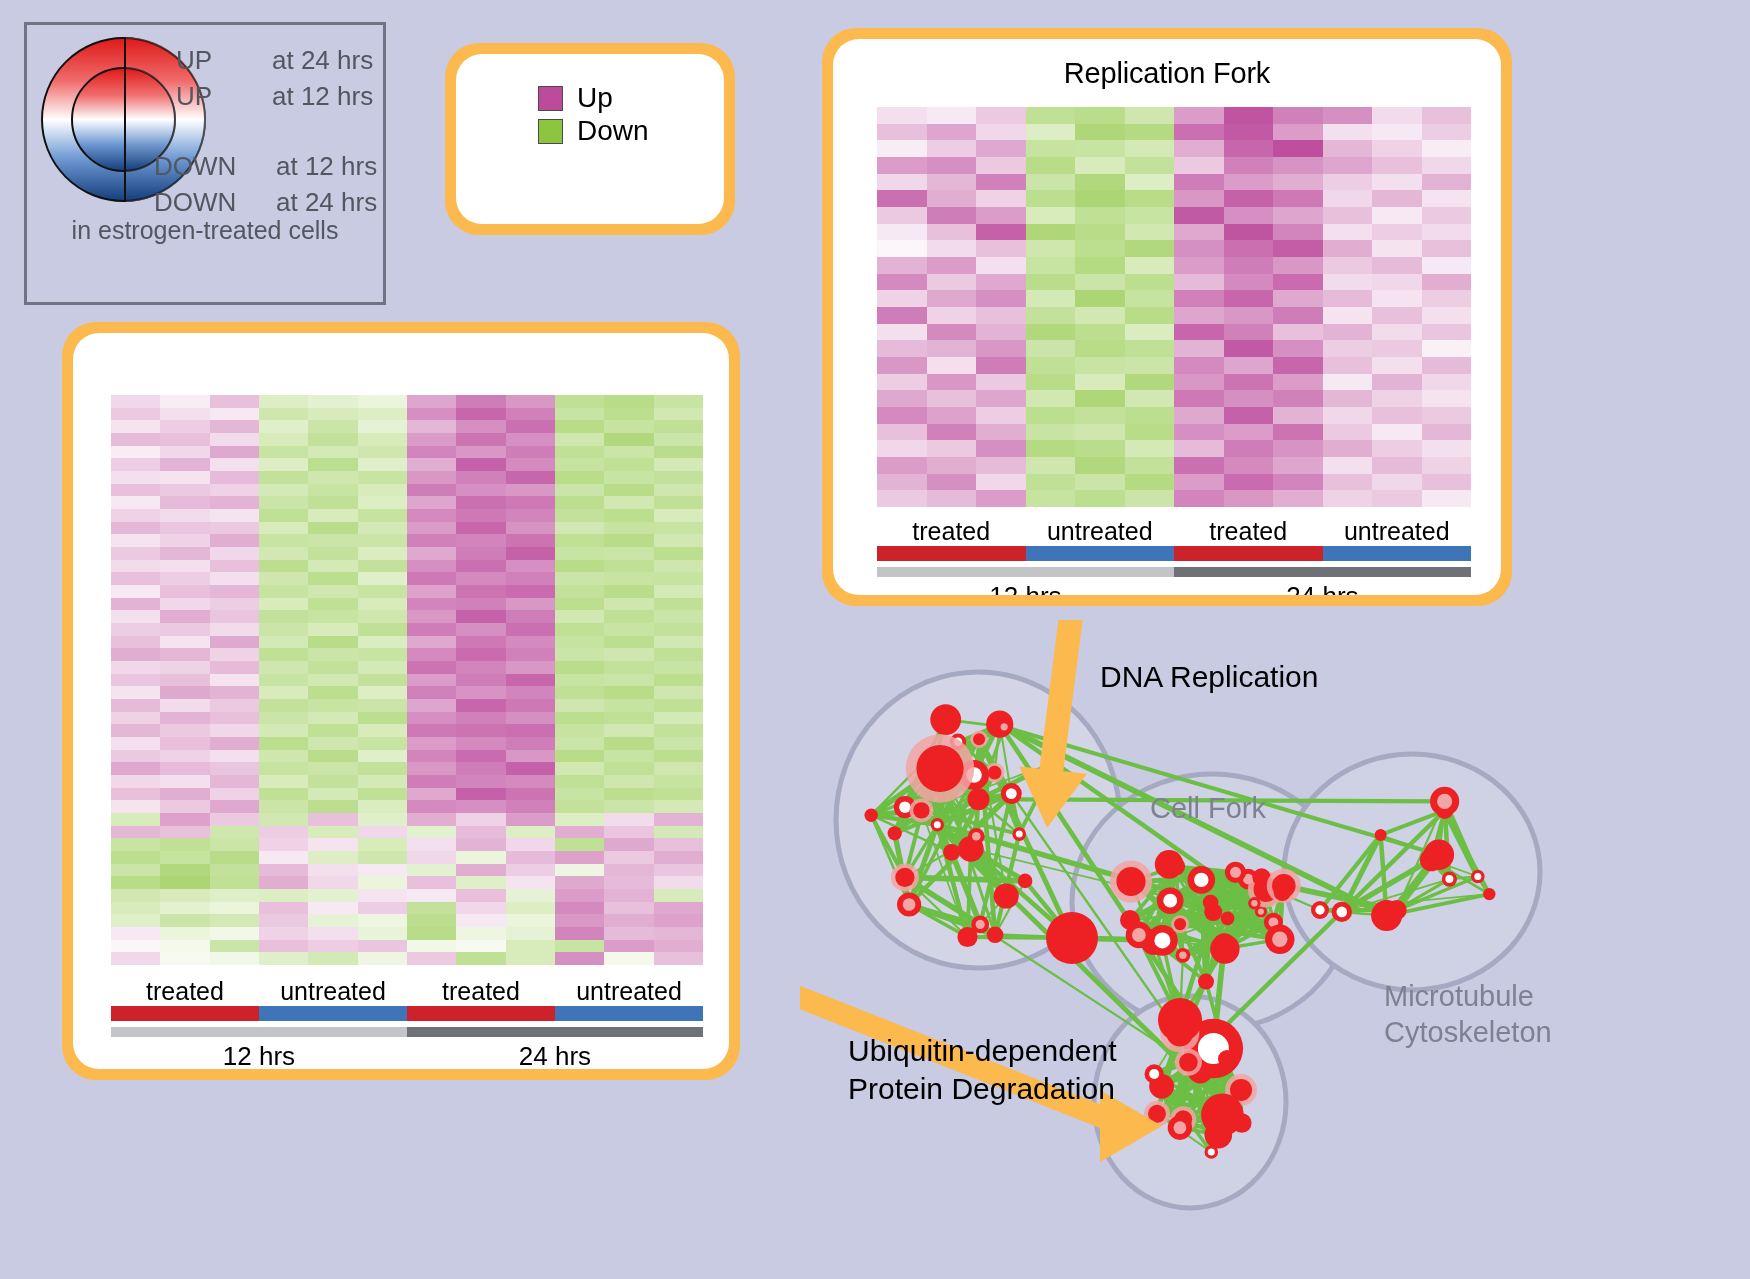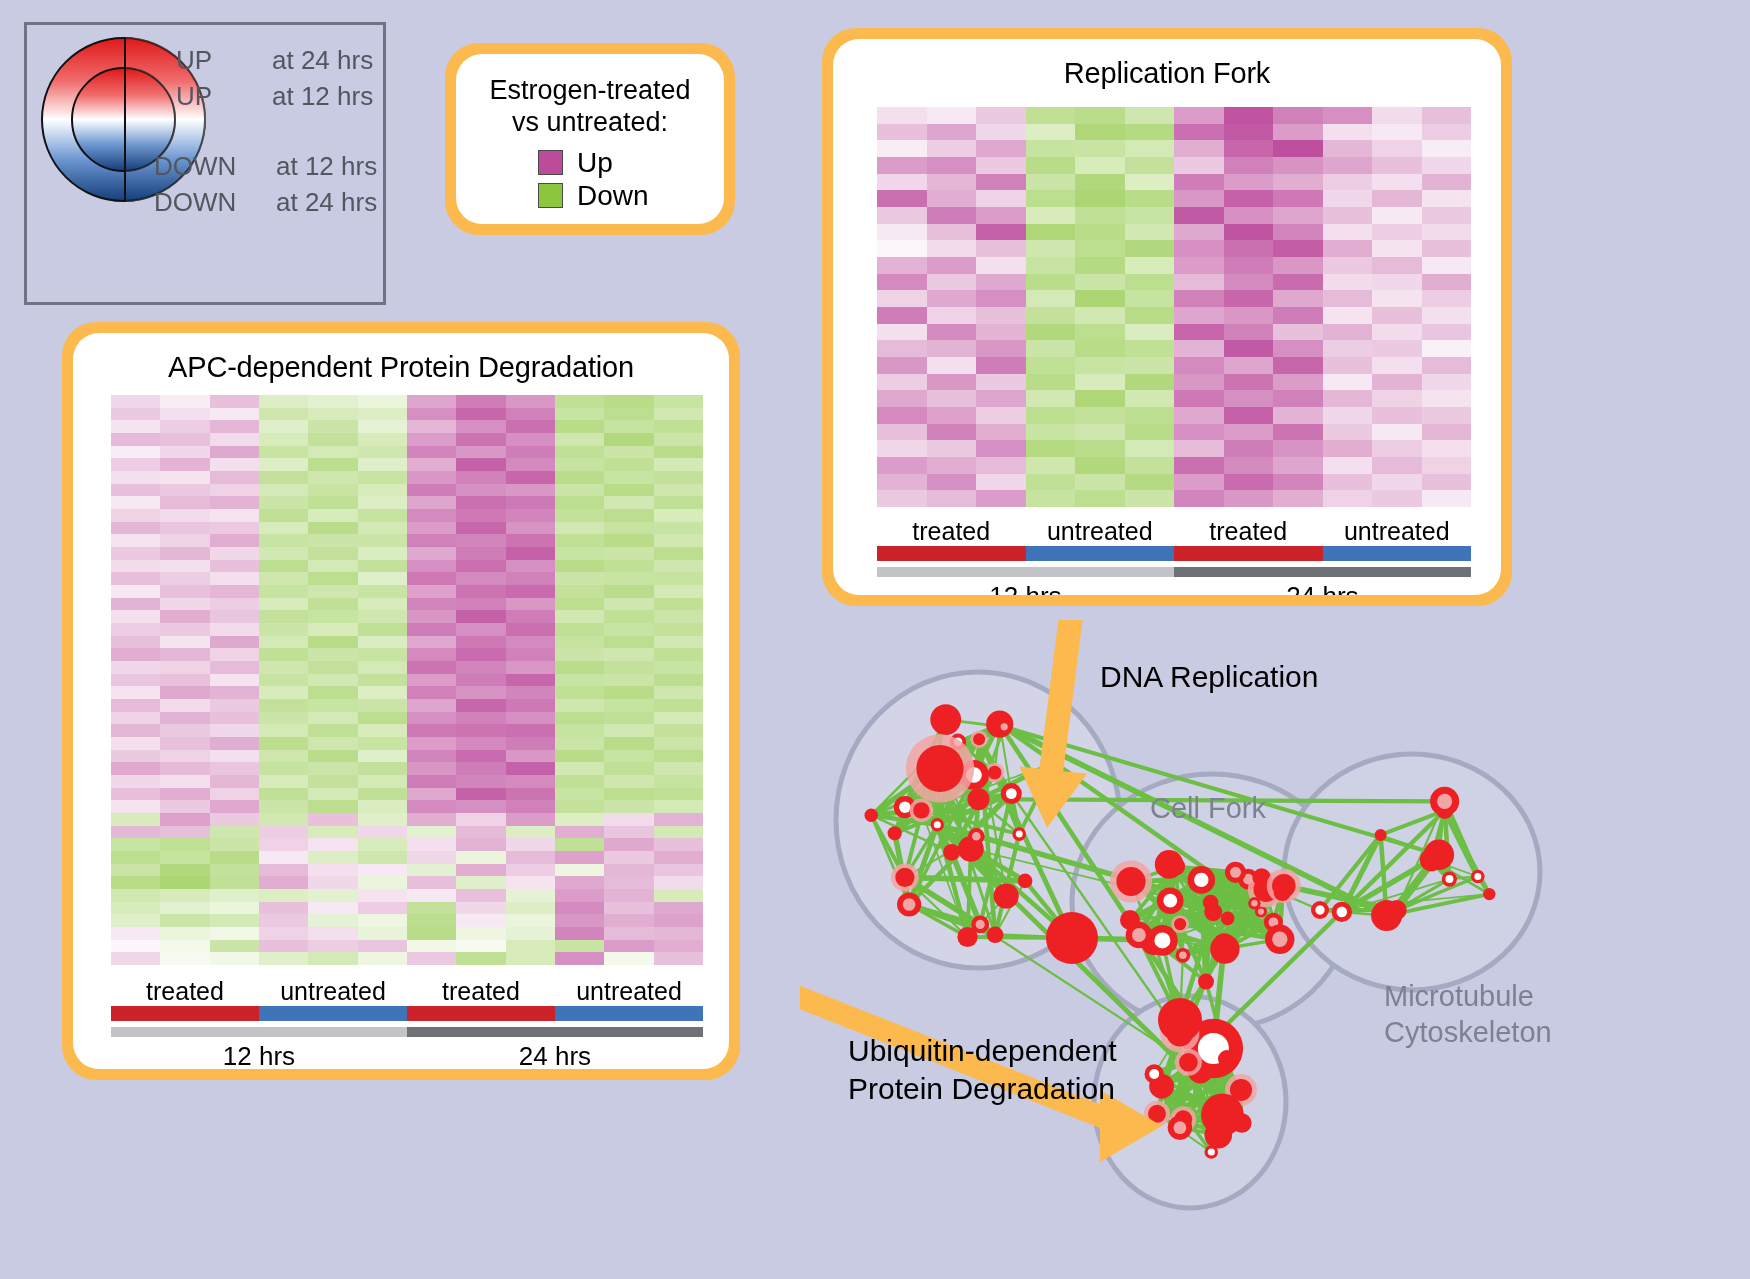--- a/index.html
+++ b/index.html
@@ -140,29 +140,26 @@
   <div class="wheel-lab" style="left:149px; top:20px;">UP</div>
   <div class="wheel-time" style="left:245px; top:20px;">at 24 hrs</div>
   <div class="wheel-lab" style="left:149px; top:56px;">UP</div>
   <div class="wheel-time" style="left:245px; top:56px;">at 12 hrs</div>
   <div class="wheel-lab" style="left:127px; top:126px;">DOWN</div>
   <div class="wheel-time" style="left:249px; top:126px;">at 12 hrs</div>
   <div class="wheel-lab" style="left:127px; top:162px;">DOWN</div>
   <div class="wheel-time" style="left:249px; top:162px;">at 24 hrs</div>
 
   <div id="wheel-caption">
+    <div>in estrogen-treated cells</div>
   </div>
 </div>
 
 <div class="panel" id="legend-panel">
   <div class="panel-inner">
-    <div class="legend-head">
-      <div>Estrogen-treated</div>
-      <div>vs untreated:</div>
-    </div>
     <div class="legend-rows">
       <div class="legend-row">
         <span class="legend-swatch" style="background: rgb(189, 75, 156);"></span>
         <span class="lab">Up</span>
       </div>
       <div class="legend-row">
         <span class="legend-swatch" style="background: rgb(140, 198, 62);"></span>
         <span class="lab">Down</span>
       </div>
     </div>
@@ -484,21 +481,20 @@
       <div class="time-labels">
         <div>12 hrs</div>
         <div>24 hrs</div>
       </div>
     </div>
   </div>
 </div>
 
 <div class="panel" id="apc-panel">
   <div class="panel-inner">
-    <div class="panel-title">APC-dependent Protein Degradation</div>
     <div class="hm-area" id="apc-hm-area" style="left:38px; top:62px; right:26px; height:570px;">
       <div class="hm" id="apc-hm" style="grid-template-columns: repeat(12, 1fr); grid-template-rows: repeat(45, 1fr);">
           <div class="hm-cell" style="background:rgb(240,215,233)"></div>
           <div class="hm-cell" style="background:rgb(248,237,245)"></div>
           <div class="hm-cell" style="background:rgb(232,192,220)"></div>
           <div class="hm-cell" style="background:rgb(221,238,197)"></div>
           <div class="hm-cell" style="background:rgb(226,241,207)"></div>
           <div class="hm-cell" style="background:rgb(234,245,220)"></div>
           <div class="hm-cell" style="background:rgb(222,165,206)"></div>
           <div class="hm-cell" style="background:rgb(207,125,184)"></div>

